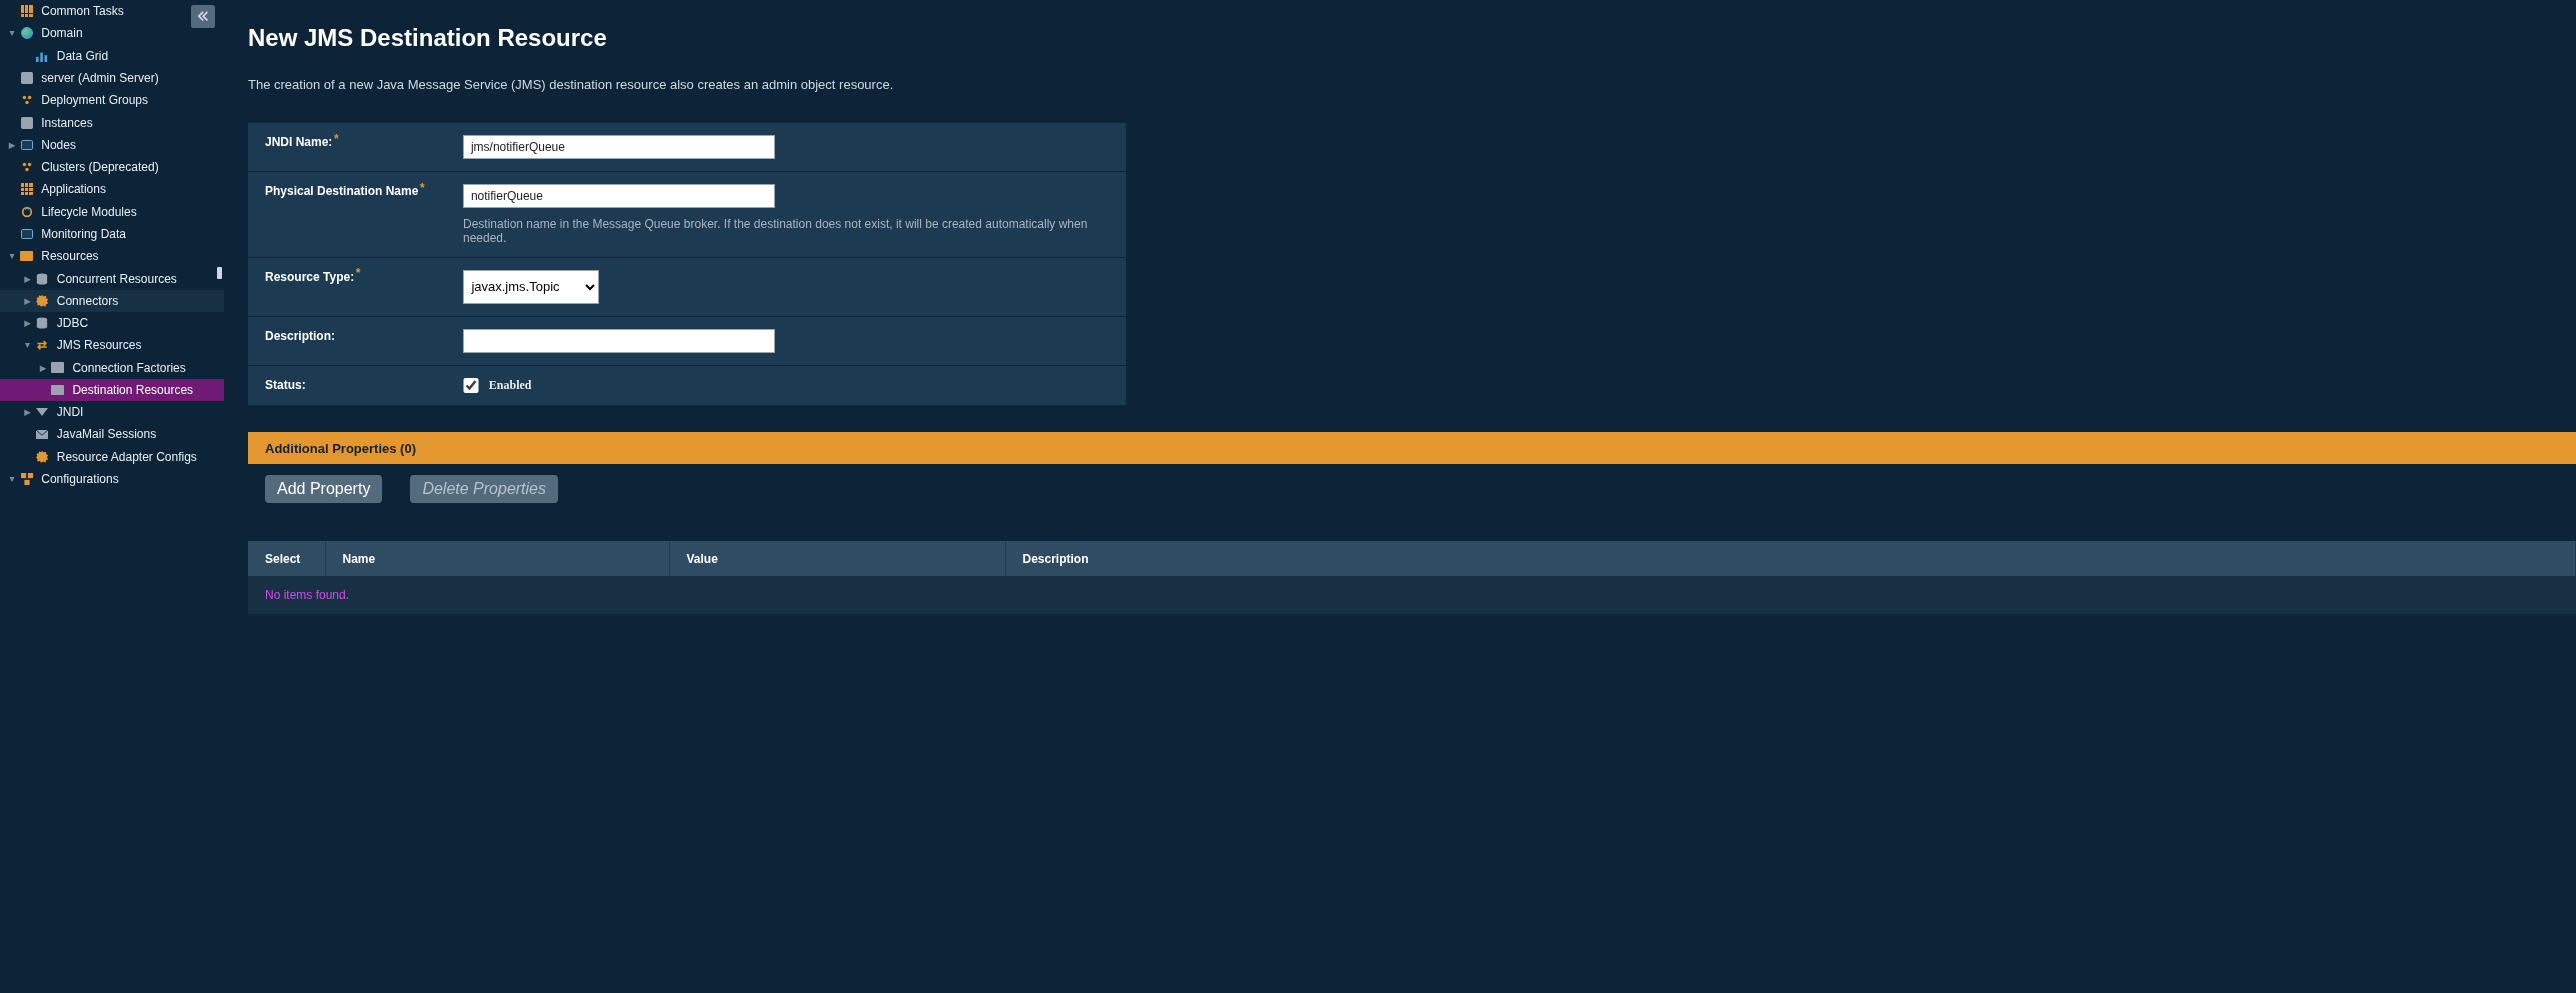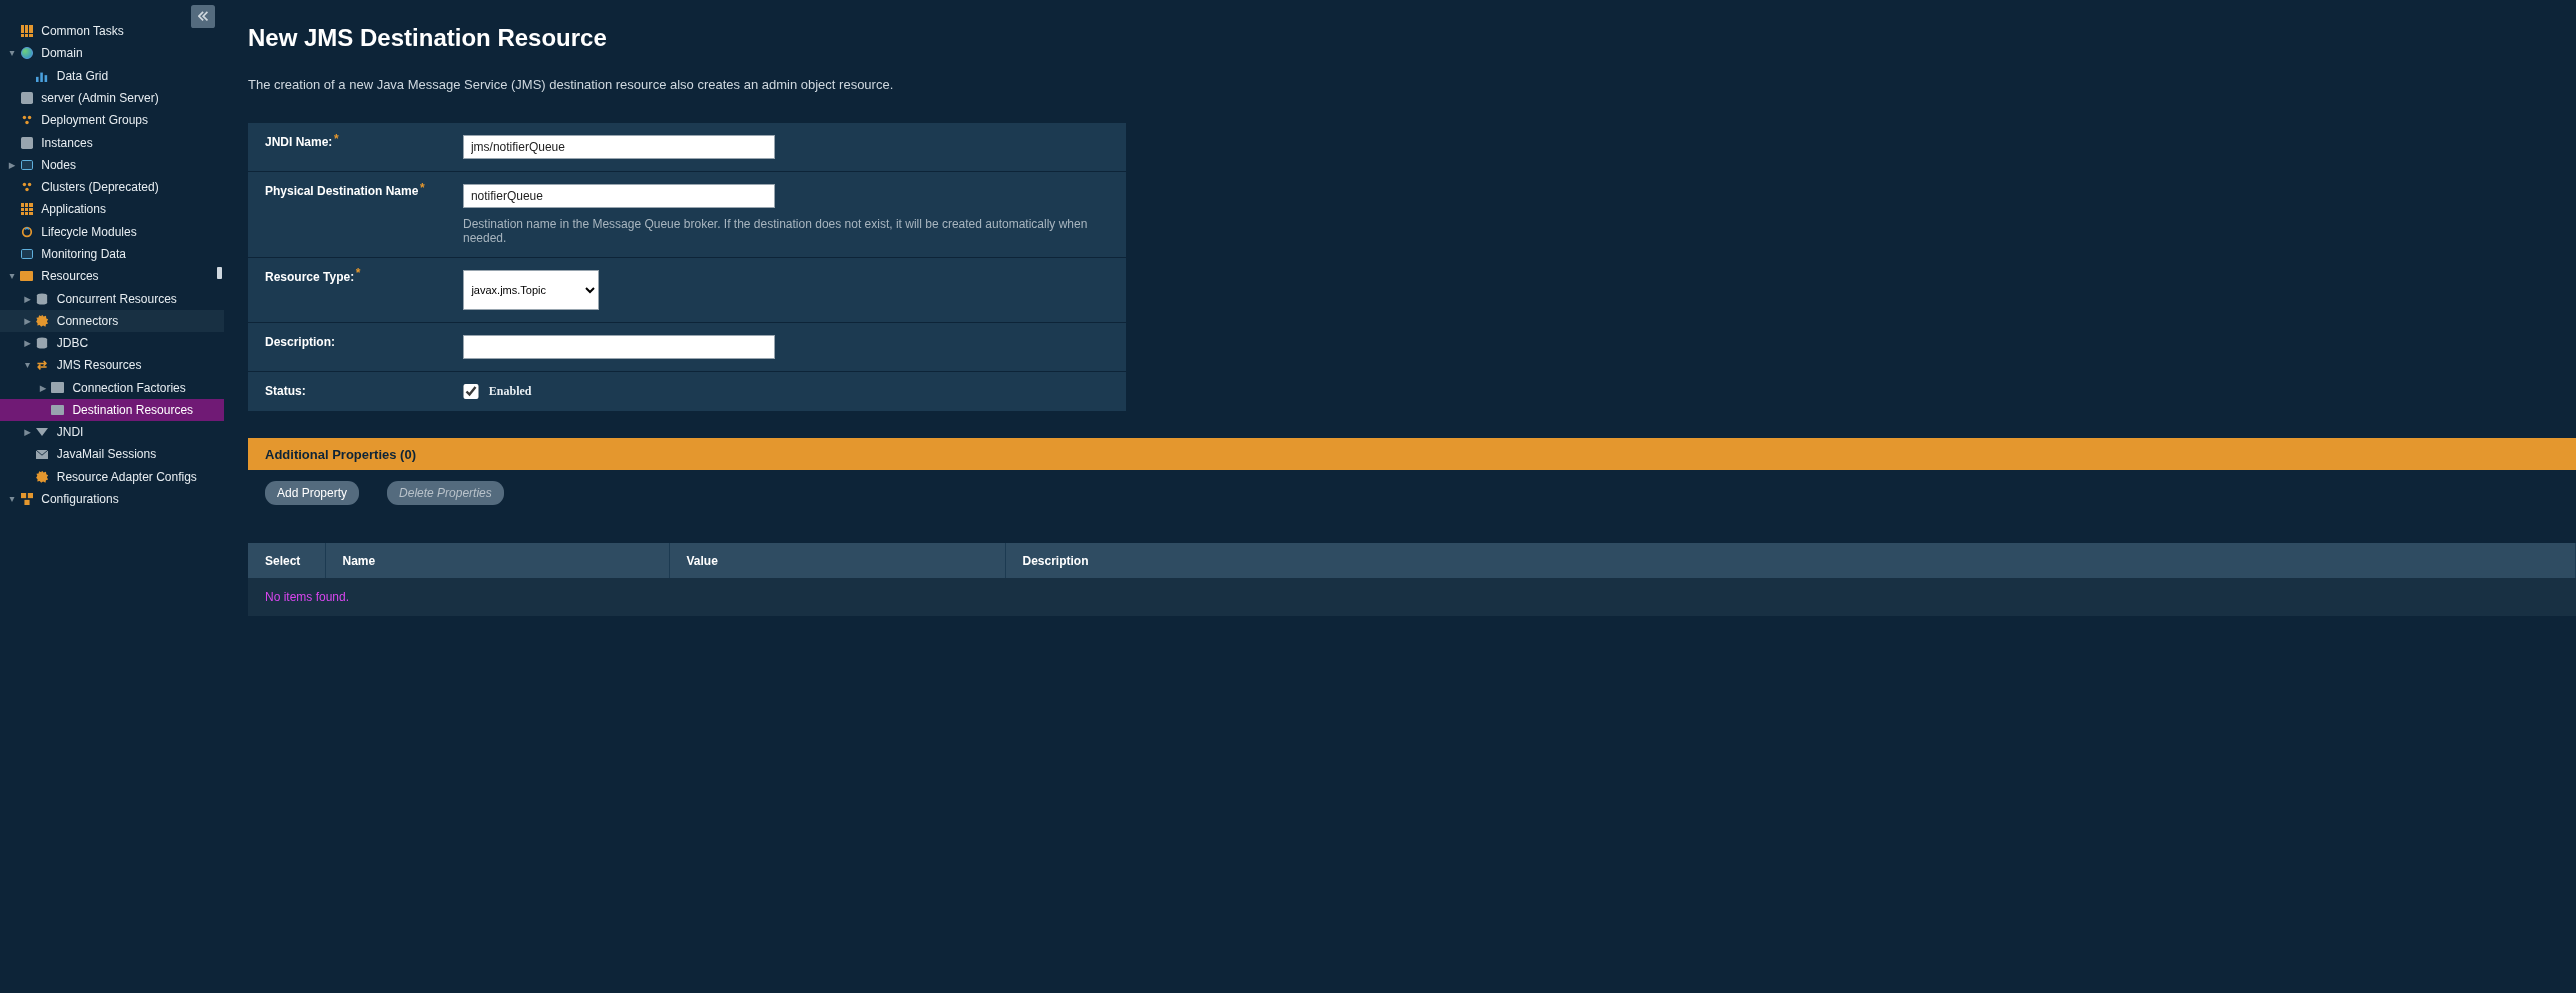--- a/index.html
+++ b/index.html
@@ -11,21 +11,20 @@
   display: flex;
   height: 994px;
   width: 2576px;
 }
 .sidebar {
   width: 224px;
   background: #0d2438;
   display: flex;
   flex-direction: column;
   font-size: 12px;
-  margin-top: 20px;
 }
 .collapse-btn {
   position: absolute;
   left: 191px;
   top: 5.2px;
   width: 24px;
   height: 22.4px;
   background: #546b7e;
   border: none;
   border-radius: 2.6px;
@@ -56,33 +55,33 @@
 .form-table { width: calc(100% - 0px); border-collapse: collapse; }
 .form-table tr { border-bottom: 0.9px solid #0d2438; }
 .form-table td { padding: 12px 17px; background: #1c3a51; vertical-align: top; }
 .form-table td.label-cell { width: 198px; font-weight: 700; color: #fff; font-size:12px; }
 .form-table .req { color: #e4972e; font-size: 12px; position: relative; top:-3.4px; margin-left:1.7px;}
 .form-table input[type=text] {
   width: 312px; height: 24px; border: 0.9px solid #98a5af;
   padding: 0 6.9px; font-size: 12px; background: #fff; color: #222;
 }
 .form-table select {
-  width: 136px; height: 40px; border:0.9px solid #98a5af; background:#fff; font-size:11px; padding: 0 3.4px;
+  width: 136px; height: 34px; border:0.9px solid #98a5af; background:#fff; font-size:13px; padding: 0 3.4px;
 }
 .form-table .help { color: #a8b5bf; font-size: 12px; margin-top: 8.6px; }
 .form-table input[type=checkbox]{ width:15.5px; height:15.5px; accent-color:#fff;}
 .chk-row { display:flex; align-items:center; gap:10.3px; }
 .section-header {
   background: #e4972e; color: #0d2438; font-weight: 700;
   padding: 8.6px 17px; margin-top: 26px; font-size: 13px;
 }
 .btn-row { padding: 10.3px 17px; display:flex; gap:12px; }
 .btn {
   background: #546b7e; color: #fff; border:none; padding: 5.2px 12px;
-  border-radius: 11px; font-size: 12px; cursor:pointer;
+  border-radius: 4px; font-size: 16px; cursor:pointer;
 }
 .btn[disabled] { color: #b8c2ca; font-style: italic; cursor: default; margin-left: 16px; }
 .prop-table { width: 100%; border-collapse: collapse; margin-top: 28px; }
 .prop-table th {
   background: #2f4c62; color: #fff; text-align: left; font-weight:700;
   padding: 10.3px 17px; border-right: 0.9px solid #1c3a51; font-size:12px;
 }
 .prop-table .empty-row td { background: #183043; color: #d946ef; padding: 12px 17px; }
 .ic-grid { display:inline-grid; grid-template-columns:repeat(3,3.4px); grid-template-rows:repeat(3,3.4px); gap:0.9px; }
 .ic-grid i { background:#e4972e; }

